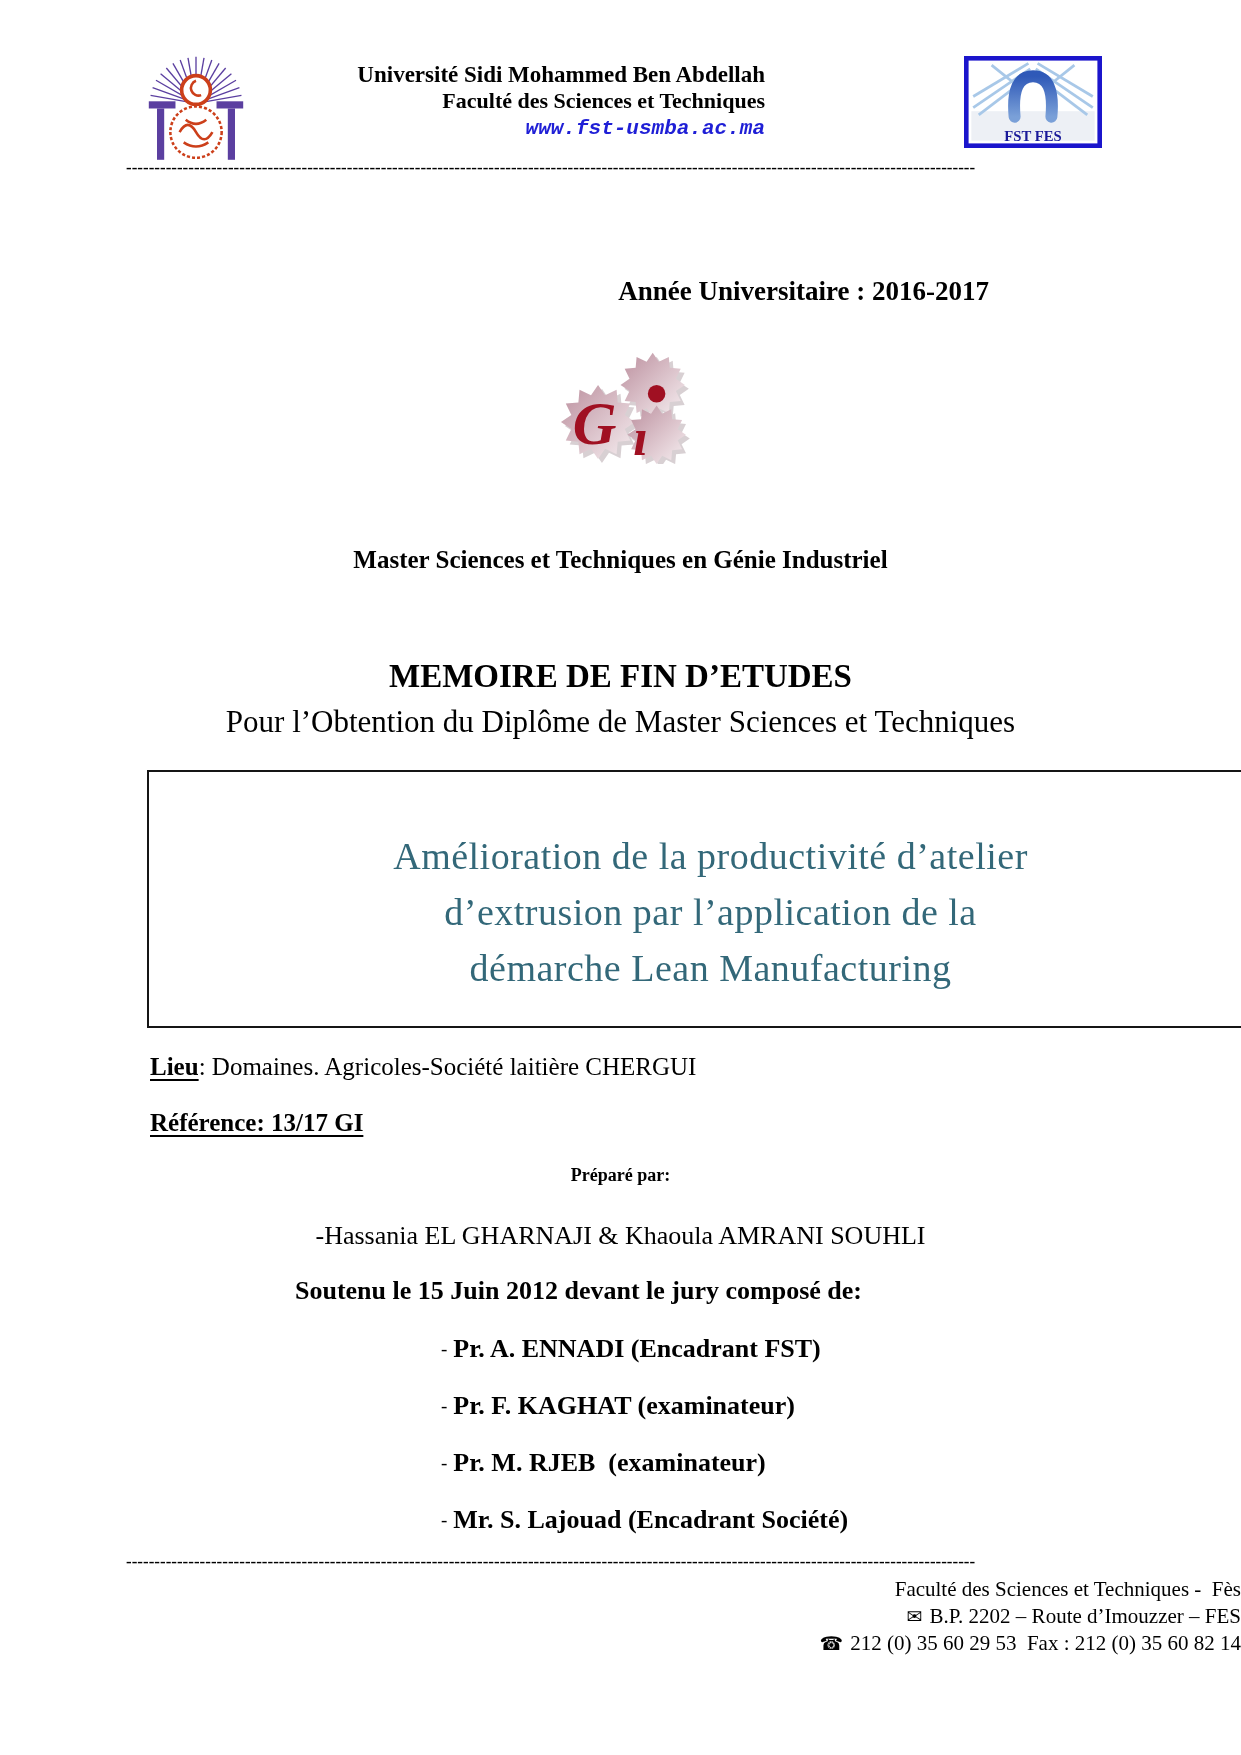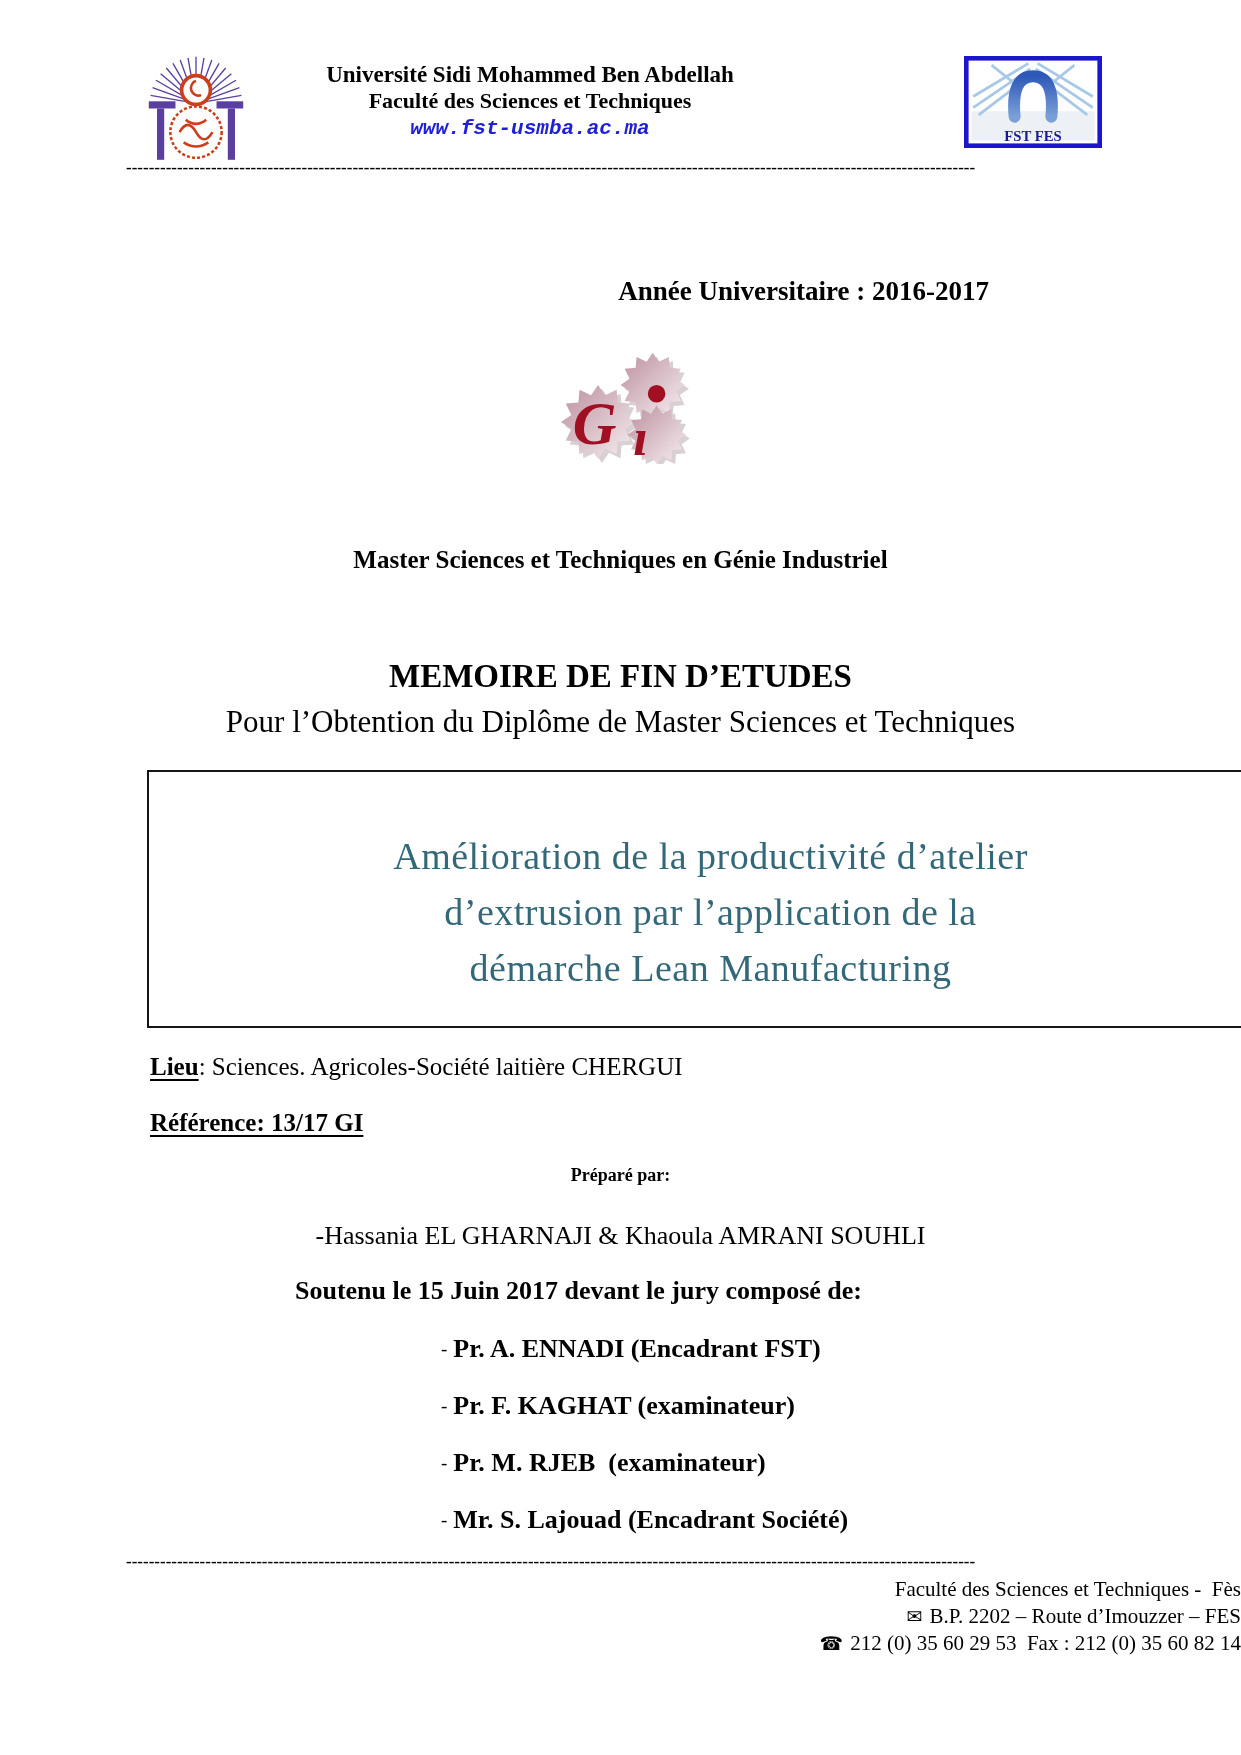--- a/index.html
+++ b/index.html
@@ -11,21 +11,21 @@
     background: #ffffff;
     font-family: "Liberation Serif", serif;
     color: #000;
     overflow: hidden;
     margin: 0 auto;
   }
   .keep-space { white-space: pre-wrap; }
 
   
   .header-left-logo { position: absolute; left: 126px; top: 50px; width: 140px; height: 118px; }
-  .header-center { position: absolute; left: 295px; top: 62px; width: 470px; text-align: center; }
+  .header-center { position: absolute; left: 295px; top: 62px; width: 470px; text-align: right; }
   .header-university { font-size: 23px; font-weight: bold; line-height: 1.15; }
   .header-faculty { font-size: 22px; font-weight: bold; line-height: 1.2; }
   .header-website { font-size: 21px; font-weight: bold; font-style: italic; color: #1f1fd6; line-height: 1.3; text-decoration: none; display: inline-block; font-family: Liberation Mono, monospace; }
   .header-right-logo { position: absolute; left: 962px; top: 56px; width: 142px; height: 92px; }
 
   .separator { position: absolute; left: 126px; width: 990px; height: 20px; overflow: hidden; font-size: 17px; letter-spacing: 0px; font-weight: bold; white-space: nowrap; }
   .separator-top { top: 158px; }
   .separator-bottom { top: 1552px; }
 
   
@@ -160,27 +160,27 @@
   <div class="memoire-title">MEMOIRE DE FIN D’ETUDES</div>
   <div class="memoire-subtitle">Pour l’Obtention du Diplôme de Master Sciences et Techniques</div>
 
   <div class="thesis-box">
     <div class="thesis-line">Amélioration de la productivité d’atelier</div>
     <div class="thesis-line">d’extrusion par l’application de la</div>
     <div class="thesis-line">démarche Lean Manufacturing</div>
   </div>
 
   <div class="lieu-line">
-    <span class="lieu-label">Lieu</span><span>: Sciences. Agricoles-Société laitière CHERGUI</span>
+    <span class="lieu-label">Lieu</span><span>: Domaines. Agricoles-Société laitière CHERGUI</span>
   </div>
   <div class="reference-line">Référence: 13/17 GI</div>
 
   <div class="prepare-label">Préparé par:</div>
   <div class="authors-line keep-space">-Hassania EL GHARNAJI &amp; Khaoula AMRANI SOUHLI</div>
-  <div class="defense-line">Soutenu le 15 Juin 2017 devant le jury composé de:</div>
+  <div class="defense-line">Soutenu le 15 Juin 2012 devant le jury composé de:</div>
 
   <ul class="jury-list">
     <li class="jury-item keep-space"><span class="jury-dash">-</span><span>Pr. A. ENNADI (Encadrant FST)</span></li>
     <li class="jury-item keep-space"><span class="jury-dash">-</span><span>Pr. F. KAGHAT (examinateur)</span></li>
     <li class="jury-item keep-space"><span class="jury-dash">-</span><span>Pr. M. RJEB  (examinateur)</span></li>
     <li class="jury-item keep-space"><span class="jury-dash">-</span><span>Mr. S. Lajouad (Encadrant Société)</span></li>
   </ul>
 
   <div class="separator separator-bottom">------------------------------------------------------------------------------------------------------------------------------------------------------</div>
 

